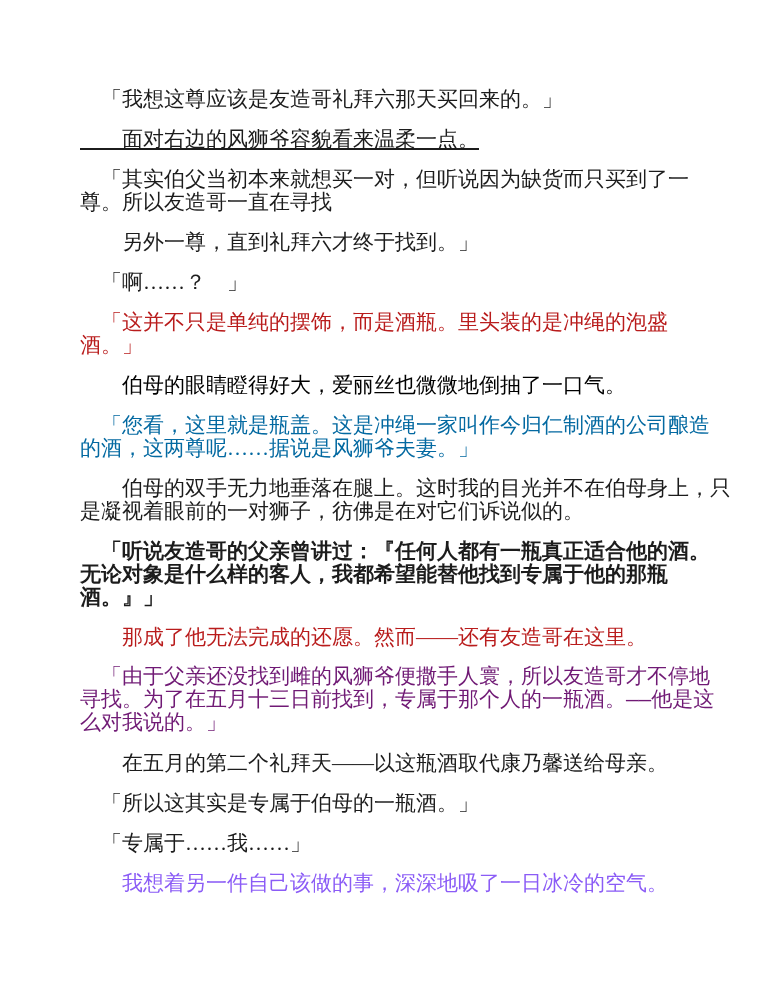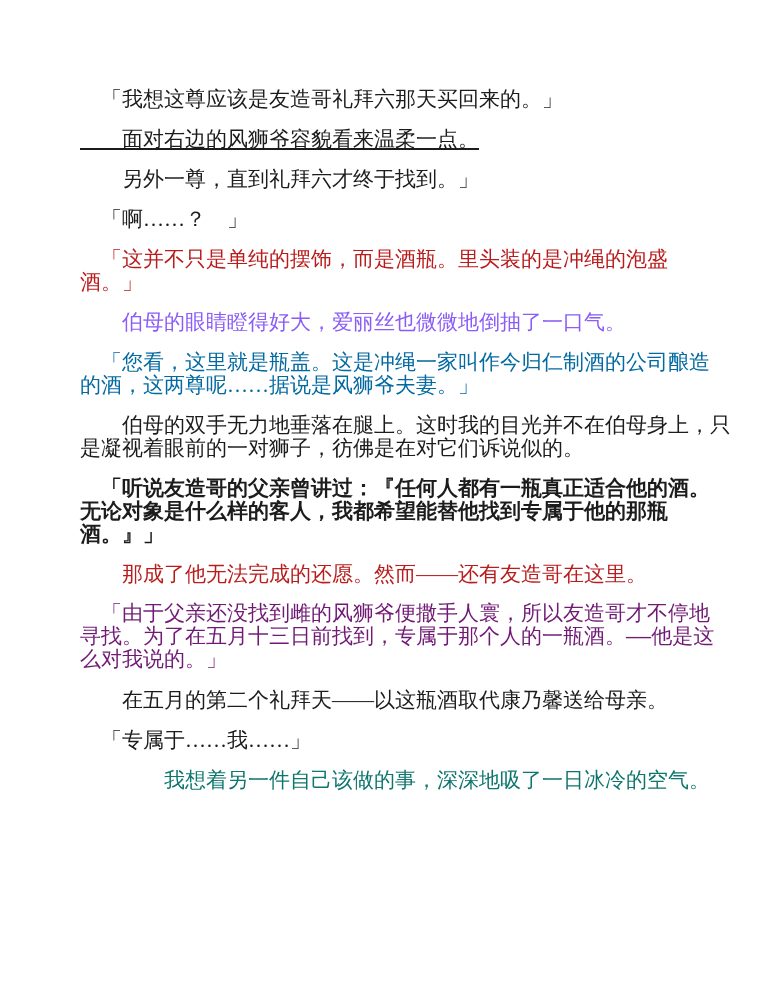--- a/index.html
+++ b/index.html
@@ -30,32 +30,35 @@
       font-weight: 400;
       text-rendering: optimizeLegibility;
     }
   </style>
 </head>
 <body style="background: rgb(255, 255, 255);">
 
 <div class="page">
   <p class="para" style="color: rgb(28, 28, 28);">　「我想这尊应该是友造哥礼拜六那天买回来的。」</p>
   <p class="para" style="color: rgb(28, 28, 28); text-decoration: underline;">　　面对右边的风狮爷容貌看来温柔一点。</p>
+  <p class="para" style="color: rgb(28, 28, 28);">　「其实伯父当初本来就想买一对，但听说因为缺货而只买到了一
+尊。所以友造哥一直在寻找</p>
   <p class="para" style="color: rgb(28, 28, 28);">　　另外一尊，直到礼拜六才终于找到。」</p>
   <p class="para" style="color: rgb(28, 28, 28);">　「啊……？　」</p>
   <p class="para" style="color: #b91c1c;">　「这并不只是单纯的摆饰，而是酒瓶。里头装的是冲绳的泡盛
 酒。」</p>
-  <p class="para" style="color: #8b5cf6;">　　伯母的眼睛瞪得好大，爱丽丝也微微地倒抽了一口气。</p>
+  <p class="para" style="color: #000000;">　　伯母的眼睛瞪得好大，爱丽丝也微微地倒抽了一口气。</p>
   <p class="para" style="color: #0369a1;">　「您看，这里就是瓶盖。这是冲绳一家叫作今归仁制酒的公司酿造
 的酒，这两尊呢……据说是风狮爷夫妻。」</p>
   <p class="para" style="color: rgb(28, 28, 28);">　　伯母的双手无力地垂落在腿上。这时我的目光并不在伯母身上，只
 是凝视着眼前的一对狮子，彷佛是在对它们诉说似的。</p>
   <p class="para" style="color: rgb(28, 28, 28); font-weight: bold;">　「听说友造哥的父亲曾讲过：『任何人都有一瓶真正适合他的酒。
 无论对象是什么样的客人，我都希望能替他找到专属于他的那瓶
 酒。』」</p>
   <p class="para" style="color: #b91c1c;">　　那成了他无法完成的还愿。然而——还有友造哥在这里。</p>
   <p class="para" style="color: #701a75; font-family: Liberation Mono, monospace;">　「由于父亲还没找到雌的风狮爷便撒手人寰，所以友造哥才不停地
 寻找。为了在五月十三日前找到，专属于那个人的一瓶酒。——他是这
 么对我说的。」</p>
   <p class="para" style="color: rgb(28, 28, 28);">　　在五月的第二个礼拜天——以这瓶酒取代康乃馨送给母亲。</p>
+  <p class="para" style="color: rgb(28, 28, 28);">　「所以这其实是专属于伯母的一瓶酒。」</p>
   <p class="para" style="color: rgb(28, 28, 28);">　「专属于……我……」</p>
-  <p class="para" style="color: #0f766e; text-align: right;">　　我想着另一件自己该做的事，深深地吸了一日冰冷的空气。</p>
+  <p class="para" style="color: #8b5cf6;">　　我想着另一件自己该做的事，深深地吸了一日冰冷的空气。</p>
 </div>
 
 </body></html>

